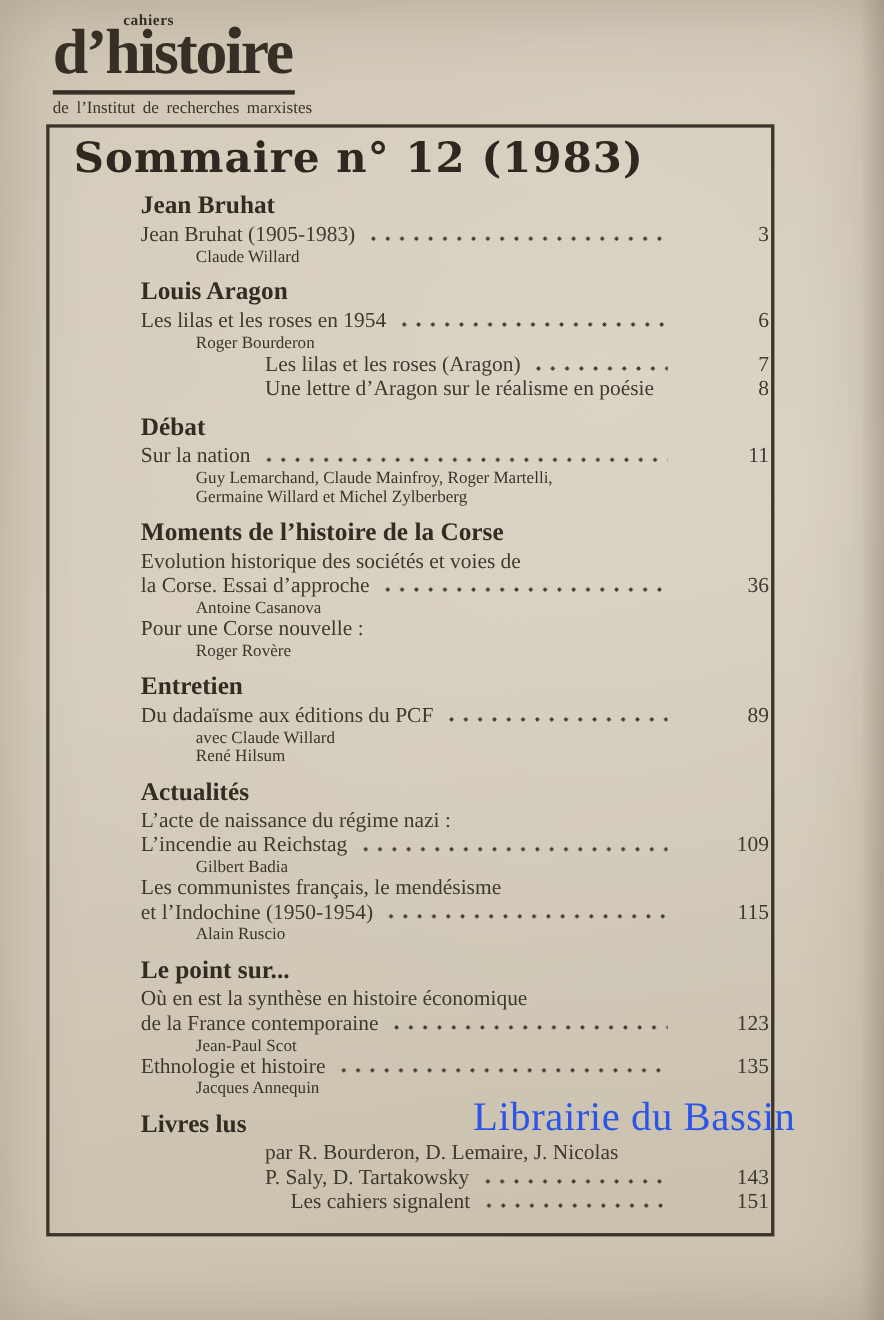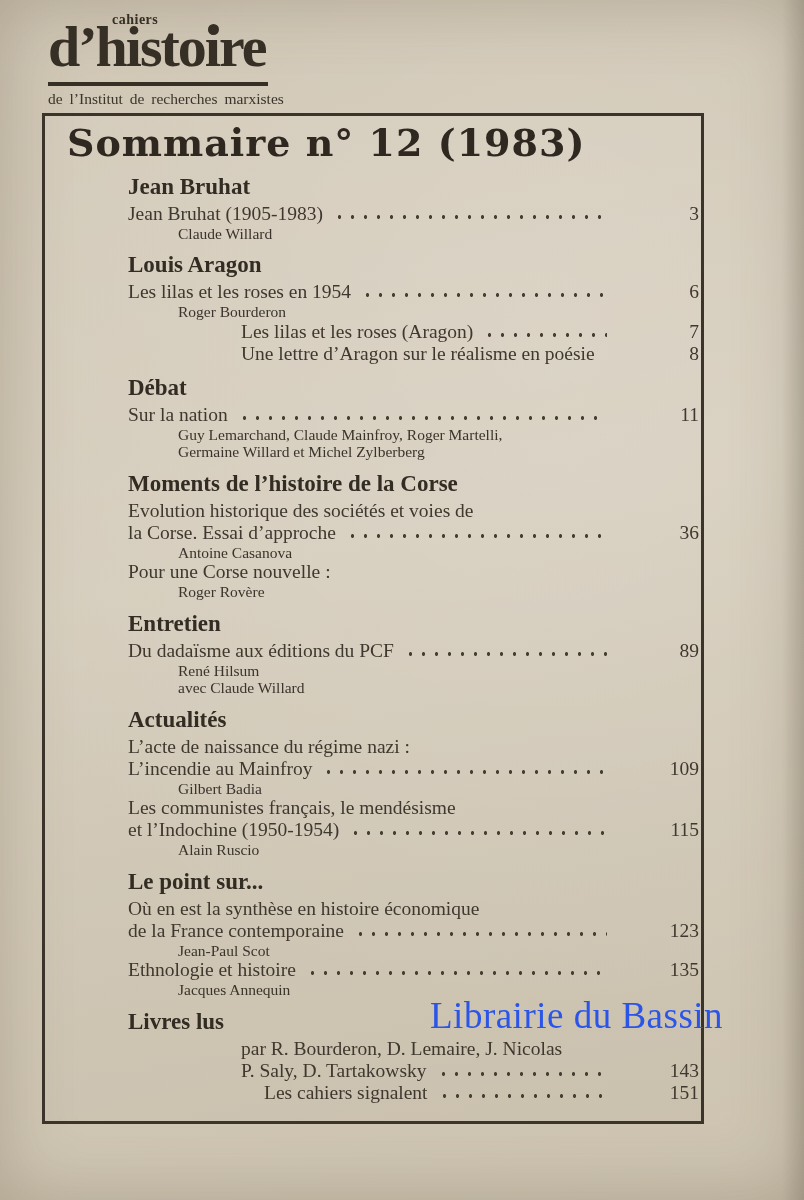--- a/index.html
+++ b/index.html
@@ -142,30 +142,30 @@
           </div>
         </section>
         <section class="toc-section">
           <h2 class="sec-heading">Entretien</h2>
           <div class="toc-item ind0">
             <div class="toc-row">
               <span class="title-line">Du dadaïsme aux éditions du PCF</span>
               <span class="leader dots"></span>
               <span class="page">89</span>
             </div>
+            <div class="author">avec Claude Willard</div>
             <div class="author">René Hilsum</div>
-            <div class="author">avec Claude Willard</div>
           </div>
         </section>
         <section class="toc-section">
           <h2 class="sec-heading">Actualités</h2>
           <div class="toc-item ind0">
             <div class="title-line">L’acte de naissance du régime nazi :</div>
             <div class="toc-row">
-              <span class="title-line">L’incendie au Mainfroy</span>
+              <span class="title-line">L’incendie au Reichstag</span>
               <span class="leader dots"></span>
               <span class="page">109</span>
             </div>
             <div class="author">Gilbert Badia</div>
           </div>
           <div class="toc-item ind0">
             <div class="title-line">Les communistes français, le mendésisme</div>
             <div class="toc-row">
               <span class="title-line">et l’Indochine (1950-1954)</span>
               <span class="leader dots"></span>

